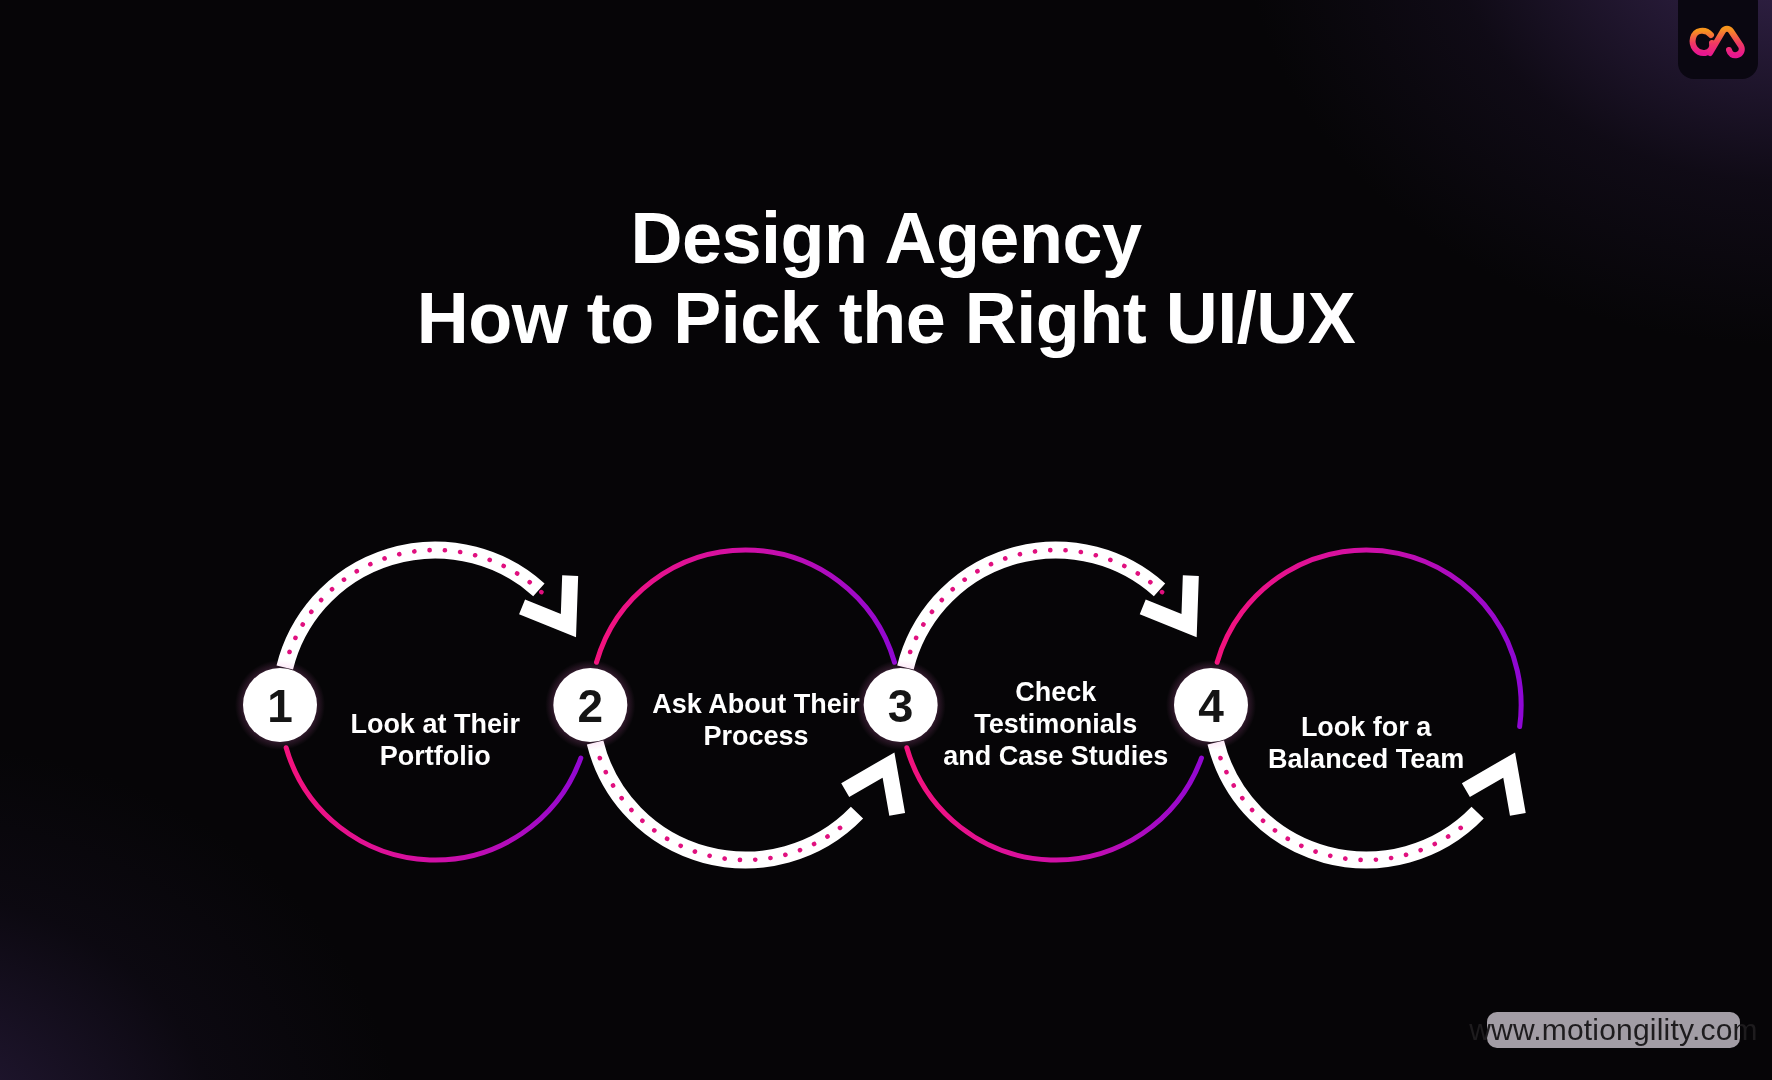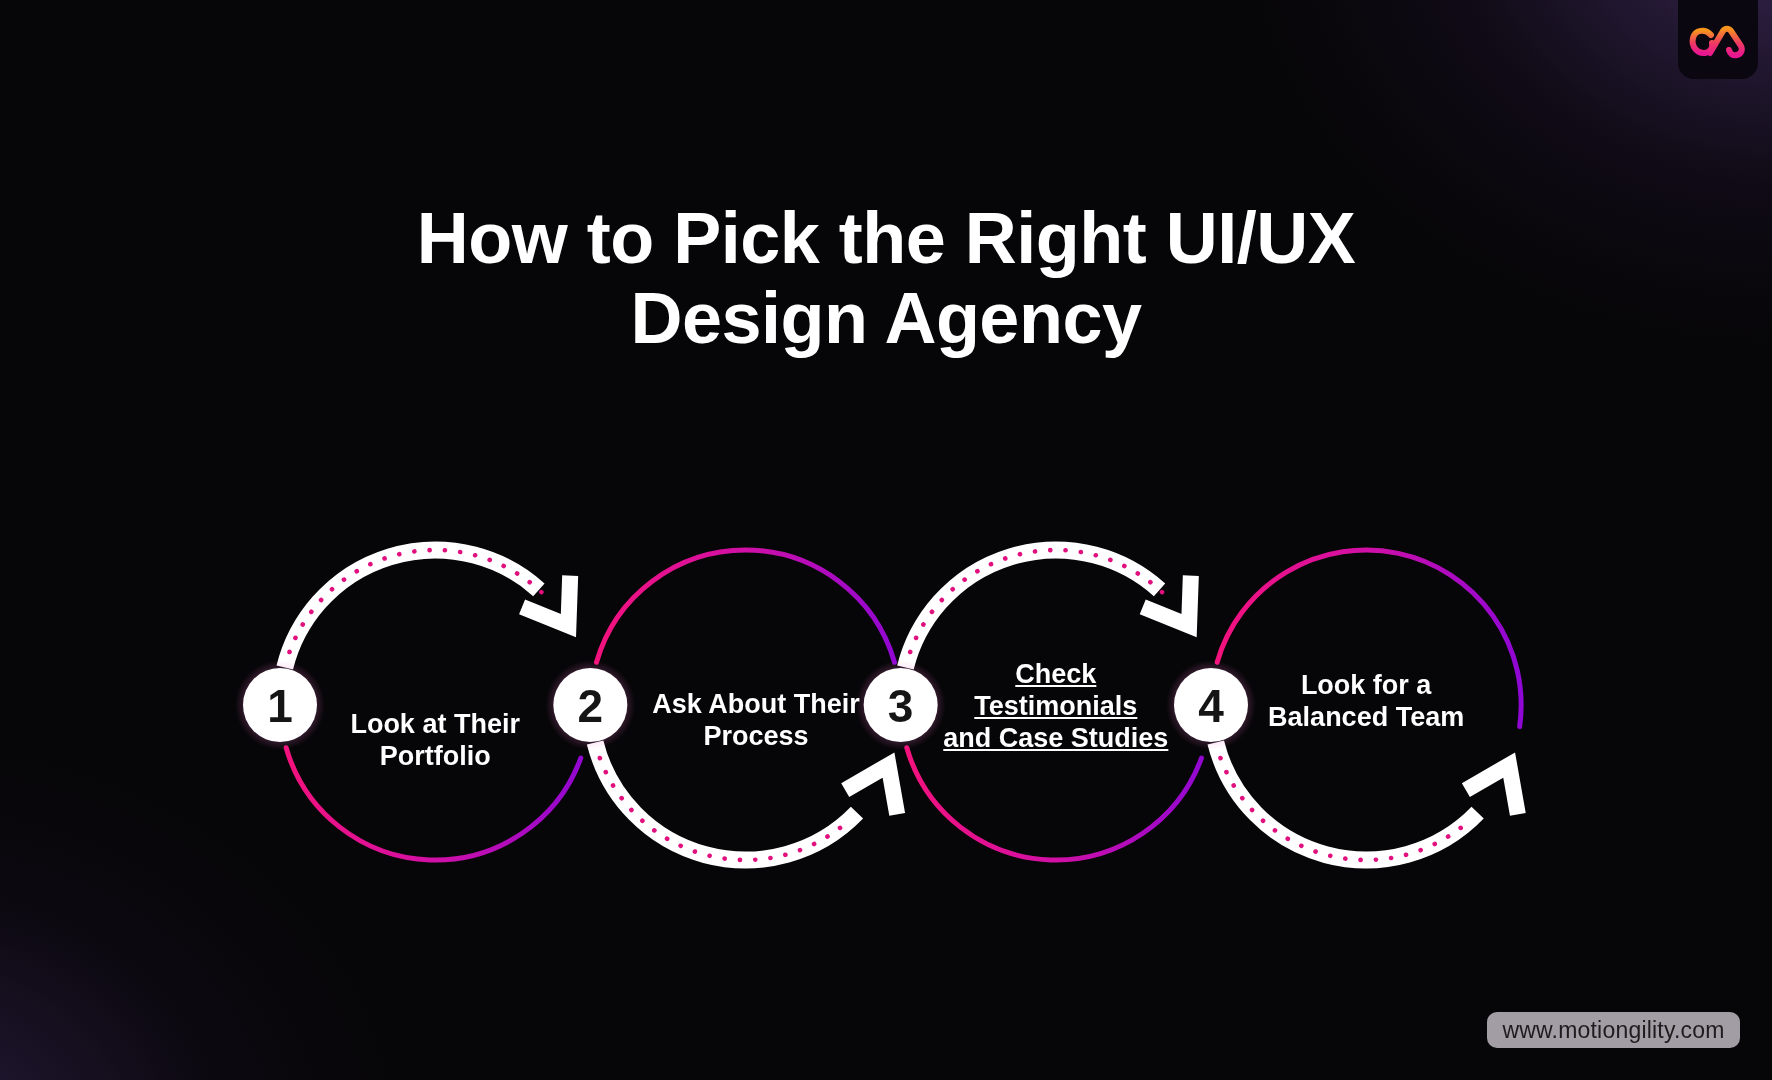--- a/index.html
+++ b/index.html
@@ -29,31 +29,31 @@
   .logo-tile{
     position:absolute;left:1678px;top:-14px;width:80px;height:93px;
     background:#0a0711;border-radius:16px;
     display:flex;align-items:flex-end;justify-content:center;
   }
   .logo-tile svg{margin-bottom:14px;}
   .watermark{
     position:absolute;left:1487px;top:1012px;width:253px;height:36px;
     background:rgba(190,185,193,.85);border-radius:10px;
     display:flex;align-items:center;justify-content:center;
-    font-size:23px;font-weight:500;color:#1e1c1e;letter-spacing:.2px;
+    font-size:30px;font-weight:500;color:#1e1c1e;letter-spacing:.2px;
   }
 </style>
 </head>
 <body>
 
 <div class="canvas">
 
   <div class="title">
+    <div>Design Agency</div>
     <div>How to Pick the Right UI/UX</div>
-    <div>Design Agency</div>
   </div>
 
   <svg class="diagram" id="diagram" width="1772" height="1080" viewBox="0 0 1772 1080">
       <defs>
         <radialGradient id="badgeGlow">
           <stop offset="0" stop-color="rgba(255,205,240,0.9)"></stop>
           <stop offset="0.4" stop-color="rgba(244,120,210,0.45)"></stop>
           <stop offset="0.75" stop-color="rgba(244,120,210,0)"></stop>
         </radialGradient>
         <linearGradient id="solidGrad0" gradientUnits="userSpaceOnUse" x1="280.16499999999996" y1="705" x2="590.165" y2="705">
@@ -112,23 +112,23 @@
         <circle cx="1210.99" cy="705" r="37" fill="#ffffff"></circle>
       </g>
     </svg>
 
   <div id="steps-text">
       <div class="step-num" style="left: 243px; top: 668px;">1</div>
       <div class="step-label" style="left: 435.165px; top: 740px;">Look at Their<br>Portfolio</div>
       <div class="step-num" style="left: 553.33px; top: 668px;">2</div>
       <div class="step-label" style="left: 756px; top: 720px;">Ask About Their<br>Process</div>
       <div class="step-num" style="left: 863.66px; top: 668px;">3</div>
-      <div class="step-label" style="left: 1055.83px; top: 706px; text-decoration: underline;">Check<br>Testimonials<br>and Case Studies</div>
+      <div class="step-label" style="left: 1055.83px; top: 724px;">Check<br>Testimonials<br>and Case Studies</div>
       <div class="step-num" style="left: 1173.99px; top: 668px;">4</div>
-      <div class="step-label" style="left: 1366.15px; top: 701px;">Look for a<br>Balanced Team</div>
+      <div class="step-label" style="left: 1366.15px; top: 743px;">Look for a<br>Balanced Team</div>
     </div>
 
   <div class="logo-tile">
     <svg width="62" height="44" viewBox="0 0 62 44">
       <defs>
         <linearGradient id="logoGrad" x1="0" y1="0" x2="0" y2="1">
           <stop offset="0" stop-color="#F7941E"></stop>
           <stop offset="0.55" stop-color="#F03A62"></stop>
           <stop offset="1" stop-color="#E81690"></stop>
         </linearGradient>

